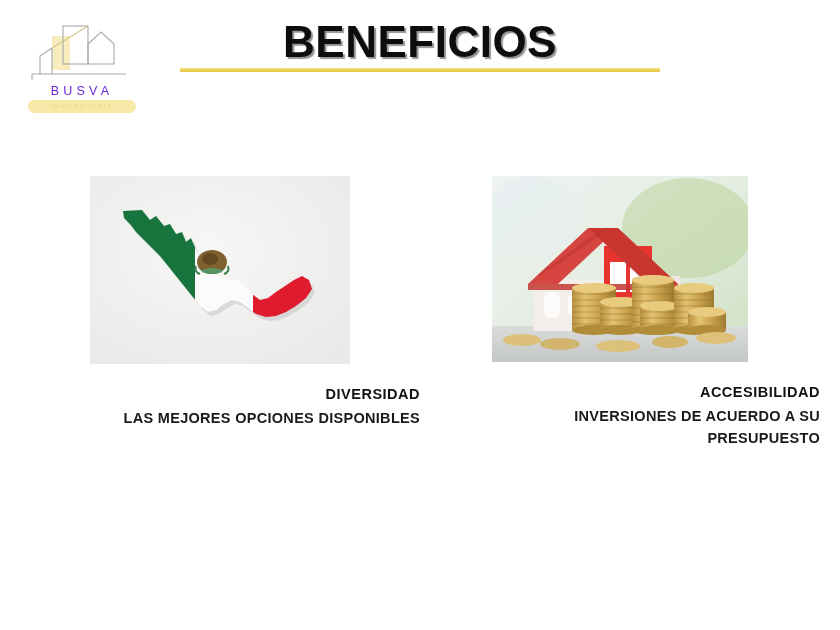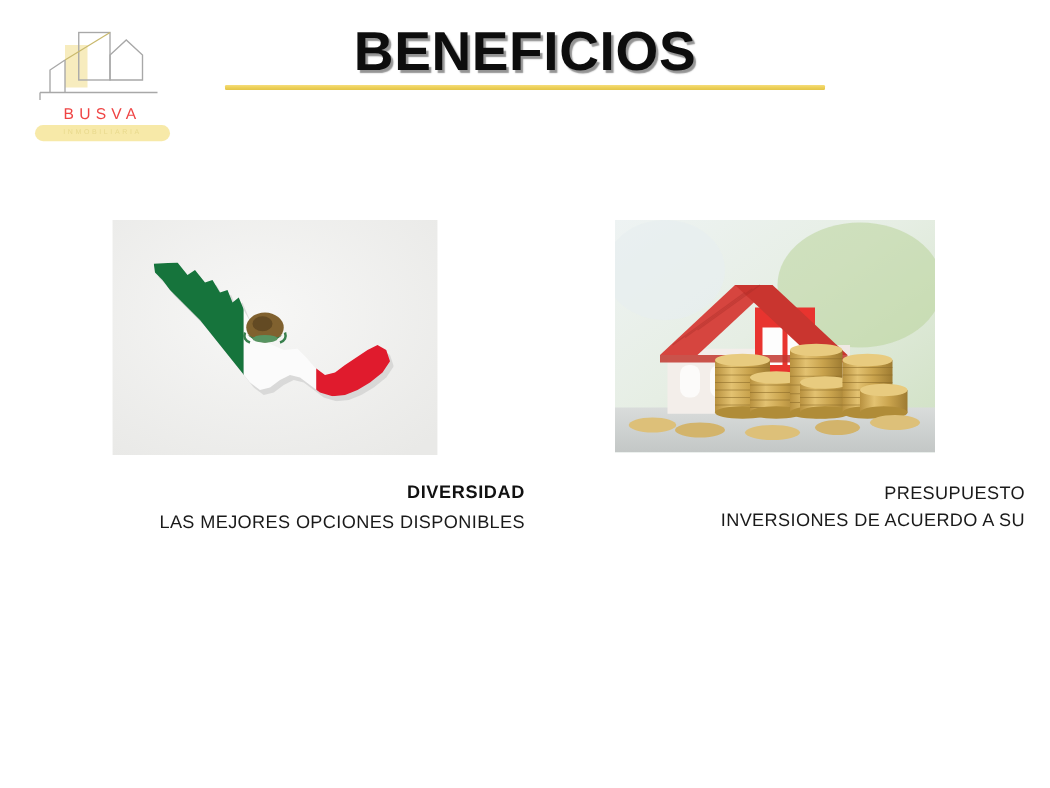--- a/index.html
+++ b/index.html
@@ -32,21 +32,21 @@
     height: 62px;
   }
   #brand-logo .logo-name {
     position: absolute;
     left: 0;
     top: 62px;
     width: 120px;
     text-align: center;
     font-size: 12.5px;
     letter-spacing: 4.2px;
-    color: #ef4444;
+    color: #6d28d9;
     font-weight: 400;
     font-family: "Liberation Sans", sans-serif;
   }
   #brand-logo .logo-tagline-wrap {
     position: absolute;
     left: 6px;
     top: 78px;
     width: 108px;
     height: 13px;
     background: #f7e9a8;
@@ -121,21 +121,21 @@
   }
   .caption-heading {
     font-size: 14.5px;
     font-weight: bold;
     letter-spacing: 0.5px;
     color: #111111;
     margin-bottom: 5px;
   }
   .caption-line {
     font-size: 14.5px;
-    font-weight: 400;
+    font-weight: 700;
     letter-spacing: 0.3px;
     color: #1a1a1a;
     line-height: 22px;
   }
 </style>
 </head>
 <body>
 
 <div id="brand-logo">
 
@@ -331,16 +331,17 @@
         <ellipse cx="30" cy="164" rx="19" ry="6" fill="#ddc079"></ellipse>
         <ellipse cx="68" cy="168" rx="20" ry="6" fill="#d3b46b"></ellipse>
         <ellipse cx="126" cy="170" rx="22" ry="6" fill="#ddc079"></ellipse>
         <ellipse cx="178" cy="166" rx="18" ry="6" fill="#d3b46b"></ellipse>
         <ellipse cx="224" cy="162" rx="20" ry="6" fill="#ddc079"></ellipse>
       </g>
     </svg>
   </div>
 
   <div class="caption">
+    <div class="caption-heading">ACCESIBILIDAD</div>
+    <div class="caption-line">INVERSIONES DE ACUERDO A SU</div>
     <div class="caption-line">PRESUPUESTO</div>
-    <div class="caption-line">INVERSIONES DE ACUERDO A SU</div>
   </div>
 </div>
 
 </body></html>

